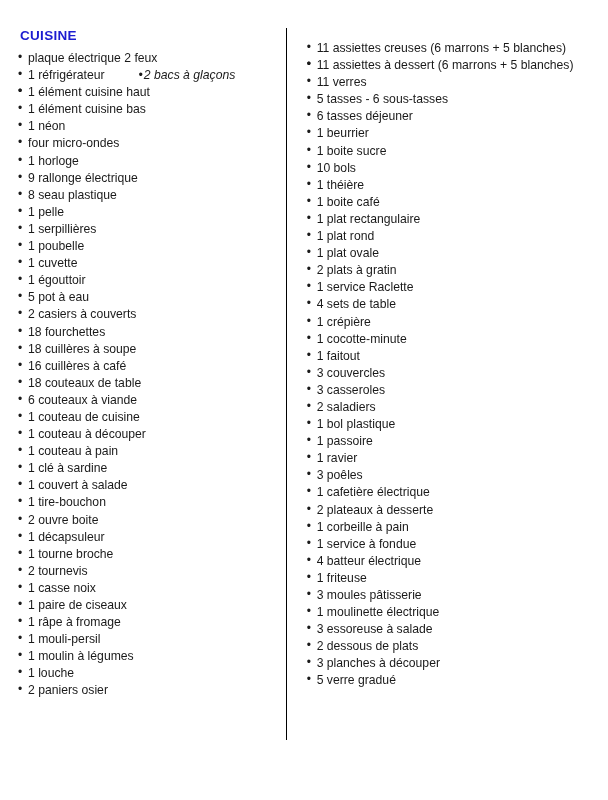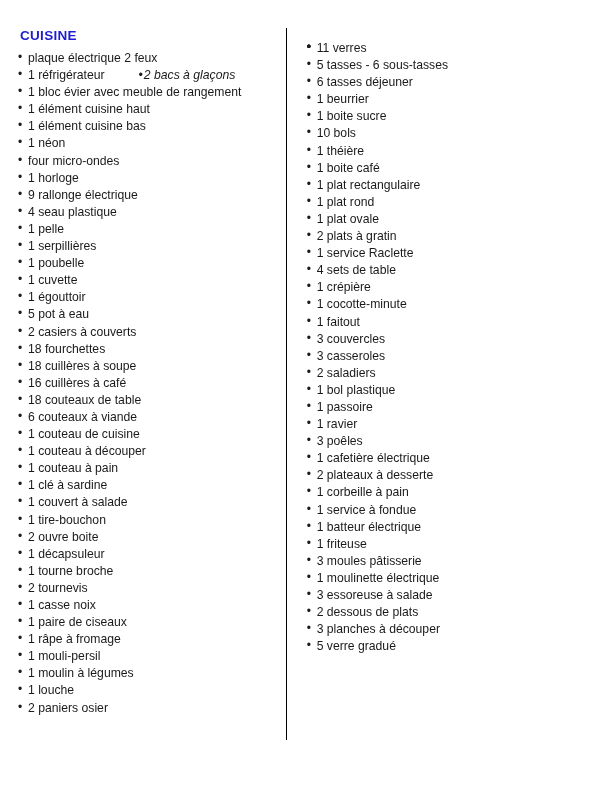--- a/index.html
+++ b/index.html
@@ -89,28 +89,28 @@
 <body>
 
 <div class="page">
   <div class="columns">
 
     <div class="col col-left">
       <div class="section-title">CUISINE</div>
       <ul class="items">
           <li><span class="bullet">•</span><span class="entry-main">plaque électrique 2 feux</span></li>
           <li><span class="bullet">•</span><span class="entry-main">1 réfrigérateur</span><span class="entry-extra"><span class="bullet-inline">•</span><span>2 bacs à glaçons</span></span></li>
-          <li><span class="bullet">•</span><span class="entry-main">1 bloc évier avec meuble de rangement</span></li>
+          <li><span class="bullet">•</span></li>
           <li><span class="bullet">•</span><span class="entry-main">1 élément cuisine haut</span></li>
           <li><span class="bullet">•</span><span class="entry-main">1 élément cuisine bas</span></li>
           <li><span class="bullet">•</span><span class="entry-main">1 néon</span></li>
           <li><span class="bullet">•</span><span class="entry-main">four micro-ondes</span></li>
           <li><span class="bullet">•</span><span class="entry-main">1 horloge</span></li>
           <li><span class="bullet">•</span><span class="entry-main">9 rallonge électrique</span></li>
-          <li><span class="bullet">•</span><span class="entry-main">4 seau plastique</span></li>
+          <li><span class="bullet">•</span><span class="entry-main">8 seau plastique</span></li>
           <li><span class="bullet">•</span><span class="entry-main">1 pelle</span></li>
           <li><span class="bullet">•</span><span class="entry-main">1 serpillières</span></li>
           <li><span class="bullet">•</span><span class="entry-main">1 poubelle</span></li>
           <li><span class="bullet">•</span><span class="entry-main">1 cuvette</span></li>
           <li><span class="bullet">•</span><span class="entry-main">1 égouttoir</span></li>
           <li><span class="bullet">•</span><span class="entry-main">5 pot à eau</span></li>
           <li><span class="bullet">•</span><span class="entry-main">2 casiers à couverts</span></li>
           <li><span class="bullet">•</span><span class="entry-main">18 fourchettes</span></li>
           <li><span class="bullet">•</span><span class="entry-main">18 cuillères à soupe</span></li>
           <li><span class="bullet">•</span><span class="entry-main">16 cuillères à café</span></li>
@@ -133,23 +133,23 @@
           <li><span class="bullet">•</span><span class="entry-main">1 moulin à légumes</span></li>
           <li><span class="bullet">•</span><span class="entry-main">1 louche</span></li>
           <li><span class="bullet">•</span><span class="entry-main">2 paniers osier</span></li>
         </ul>
     </div>
 
     <div class="col-divider"></div>
 
     <div class="col col-right">
       <ul class="items">
+          <li><span class="bullet">•</span><span class="entry-main">11 assiettes creuses (6 marrons + 5 blanches)</span></li>
           <li><span class="bullet">•</span></li>
-          <li><span class="bullet">•</span></li>
-          <li><span class="bullet">•</span></li>
+          <li><span class="bullet">•</span><span class="entry-main">11 assiettes à dessert (6 marrons + 5 blanches)</span></li>
           <li><span class="bullet">•</span><span class="entry-main">11 verres</span></li>
           <li><span class="bullet">•</span><span class="entry-main">5 tasses - 6 sous-tasses</span></li>
           <li><span class="bullet">•</span><span class="entry-main">6 tasses déjeuner</span></li>
           <li><span class="bullet">•</span><span class="entry-main">1 beurrier</span></li>
           <li><span class="bullet">•</span><span class="entry-main">1 boite sucre</span></li>
           <li><span class="bullet">•</span><span class="entry-main">10 bols</span></li>
           <li><span class="bullet">•</span><span class="entry-main">1 théière</span></li>
           <li><span class="bullet">•</span><span class="entry-main">1 boite café</span></li>
           <li><span class="bullet">•</span><span class="entry-main">1 plat rectangulaire</span></li>
           <li><span class="bullet">•</span><span class="entry-main">1 plat rond</span></li>
@@ -164,21 +164,21 @@
           <li><span class="bullet">•</span><span class="entry-main">3 casseroles</span></li>
           <li><span class="bullet">•</span><span class="entry-main">2 saladiers</span></li>
           <li><span class="bullet">•</span><span class="entry-main">1 bol plastique</span></li>
           <li><span class="bullet">•</span><span class="entry-main">1 passoire</span></li>
           <li><span class="bullet">•</span><span class="entry-main">1 ravier</span></li>
           <li><span class="bullet">•</span><span class="entry-main">3 poêles</span></li>
           <li><span class="bullet">•</span><span class="entry-main">1 cafetière électrique</span></li>
           <li><span class="bullet">•</span><span class="entry-main">2 plateaux à desserte</span></li>
           <li><span class="bullet">•</span><span class="entry-main">1 corbeille à pain</span></li>
           <li><span class="bullet">•</span><span class="entry-main">1 service à fondue</span></li>
-          <li><span class="bullet">•</span><span class="entry-main">1 batteur électrique</span></li>
+          <li><span class="bullet">•</span><span class="entry-main">4 batteur électrique</span></li>
           <li><span class="bullet">•</span><span class="entry-main">1 friteuse</span></li>
           <li><span class="bullet">•</span><span class="entry-main">3 moules pâtisserie</span></li>
           <li><span class="bullet">•</span><span class="entry-main">1 moulinette électrique</span></li>
           <li><span class="bullet">•</span><span class="entry-main">3 essoreuse à salade</span></li>
           <li><span class="bullet">•</span><span class="entry-main">2 dessous de plats</span></li>
           <li><span class="bullet">•</span><span class="entry-main">3 planches à découper</span></li>
           <li><span class="bullet">•</span><span class="entry-main">5 verre gradué</span></li>
         </ul>
     </div>
 

